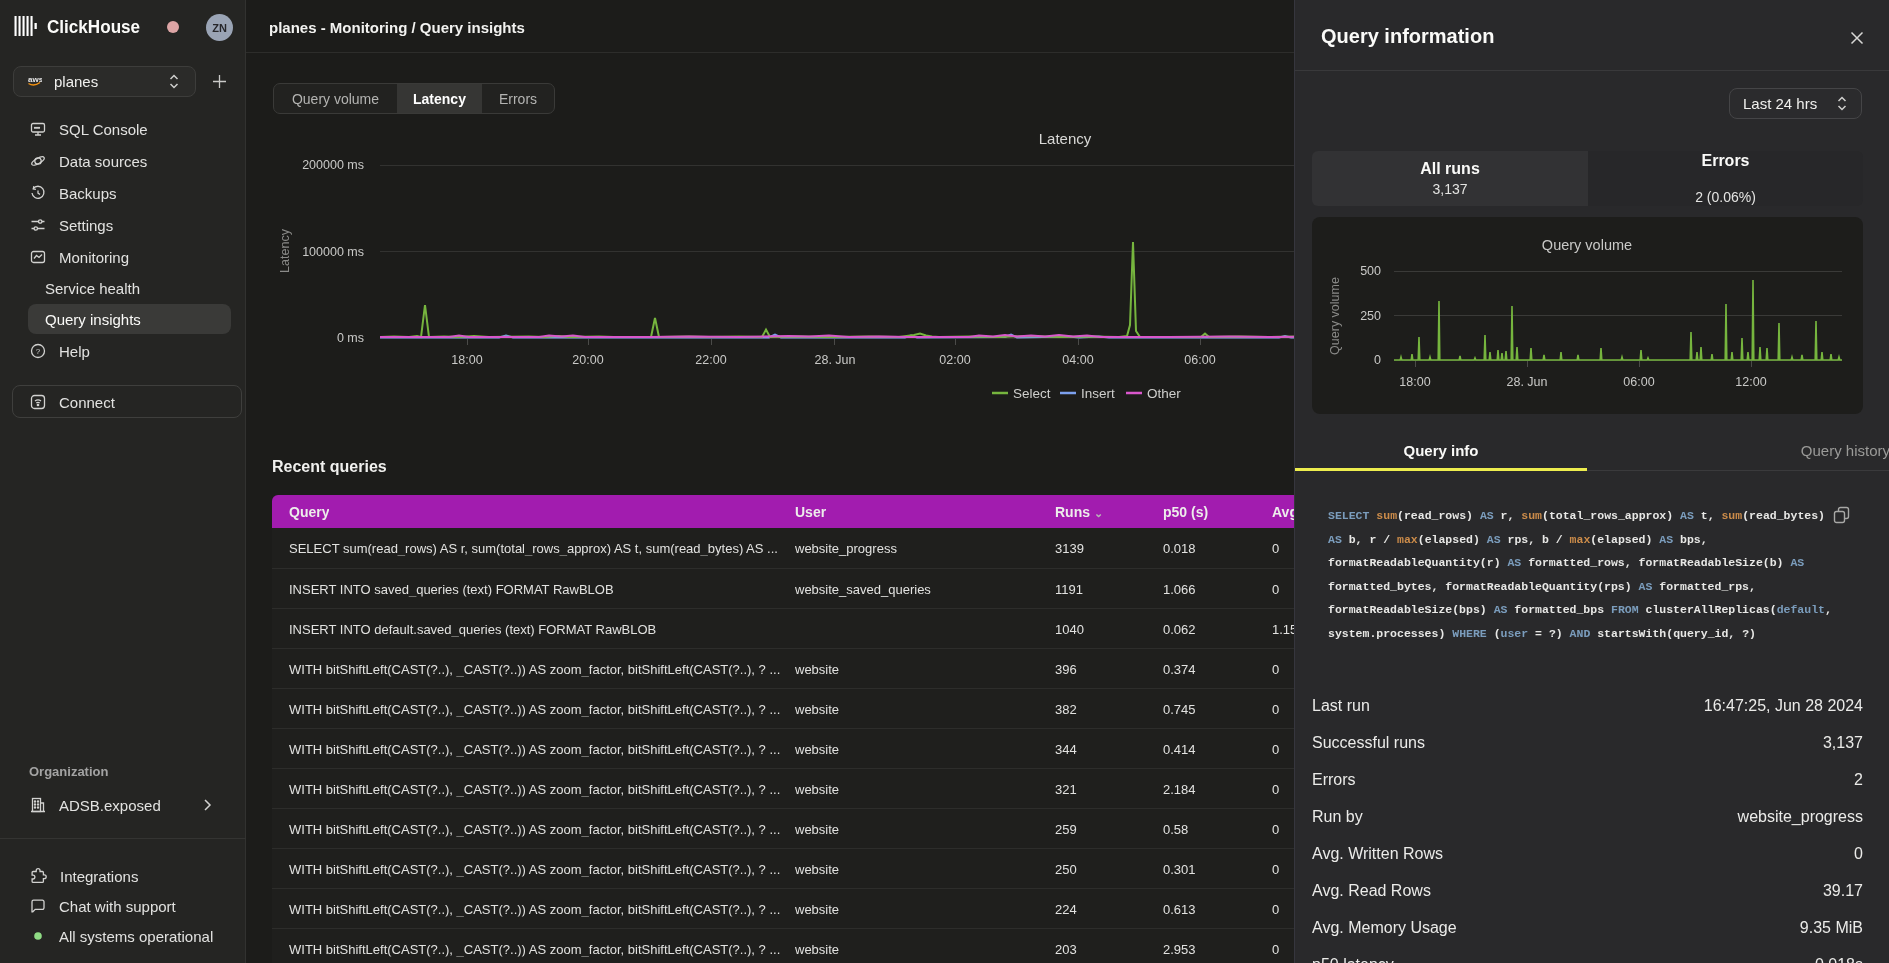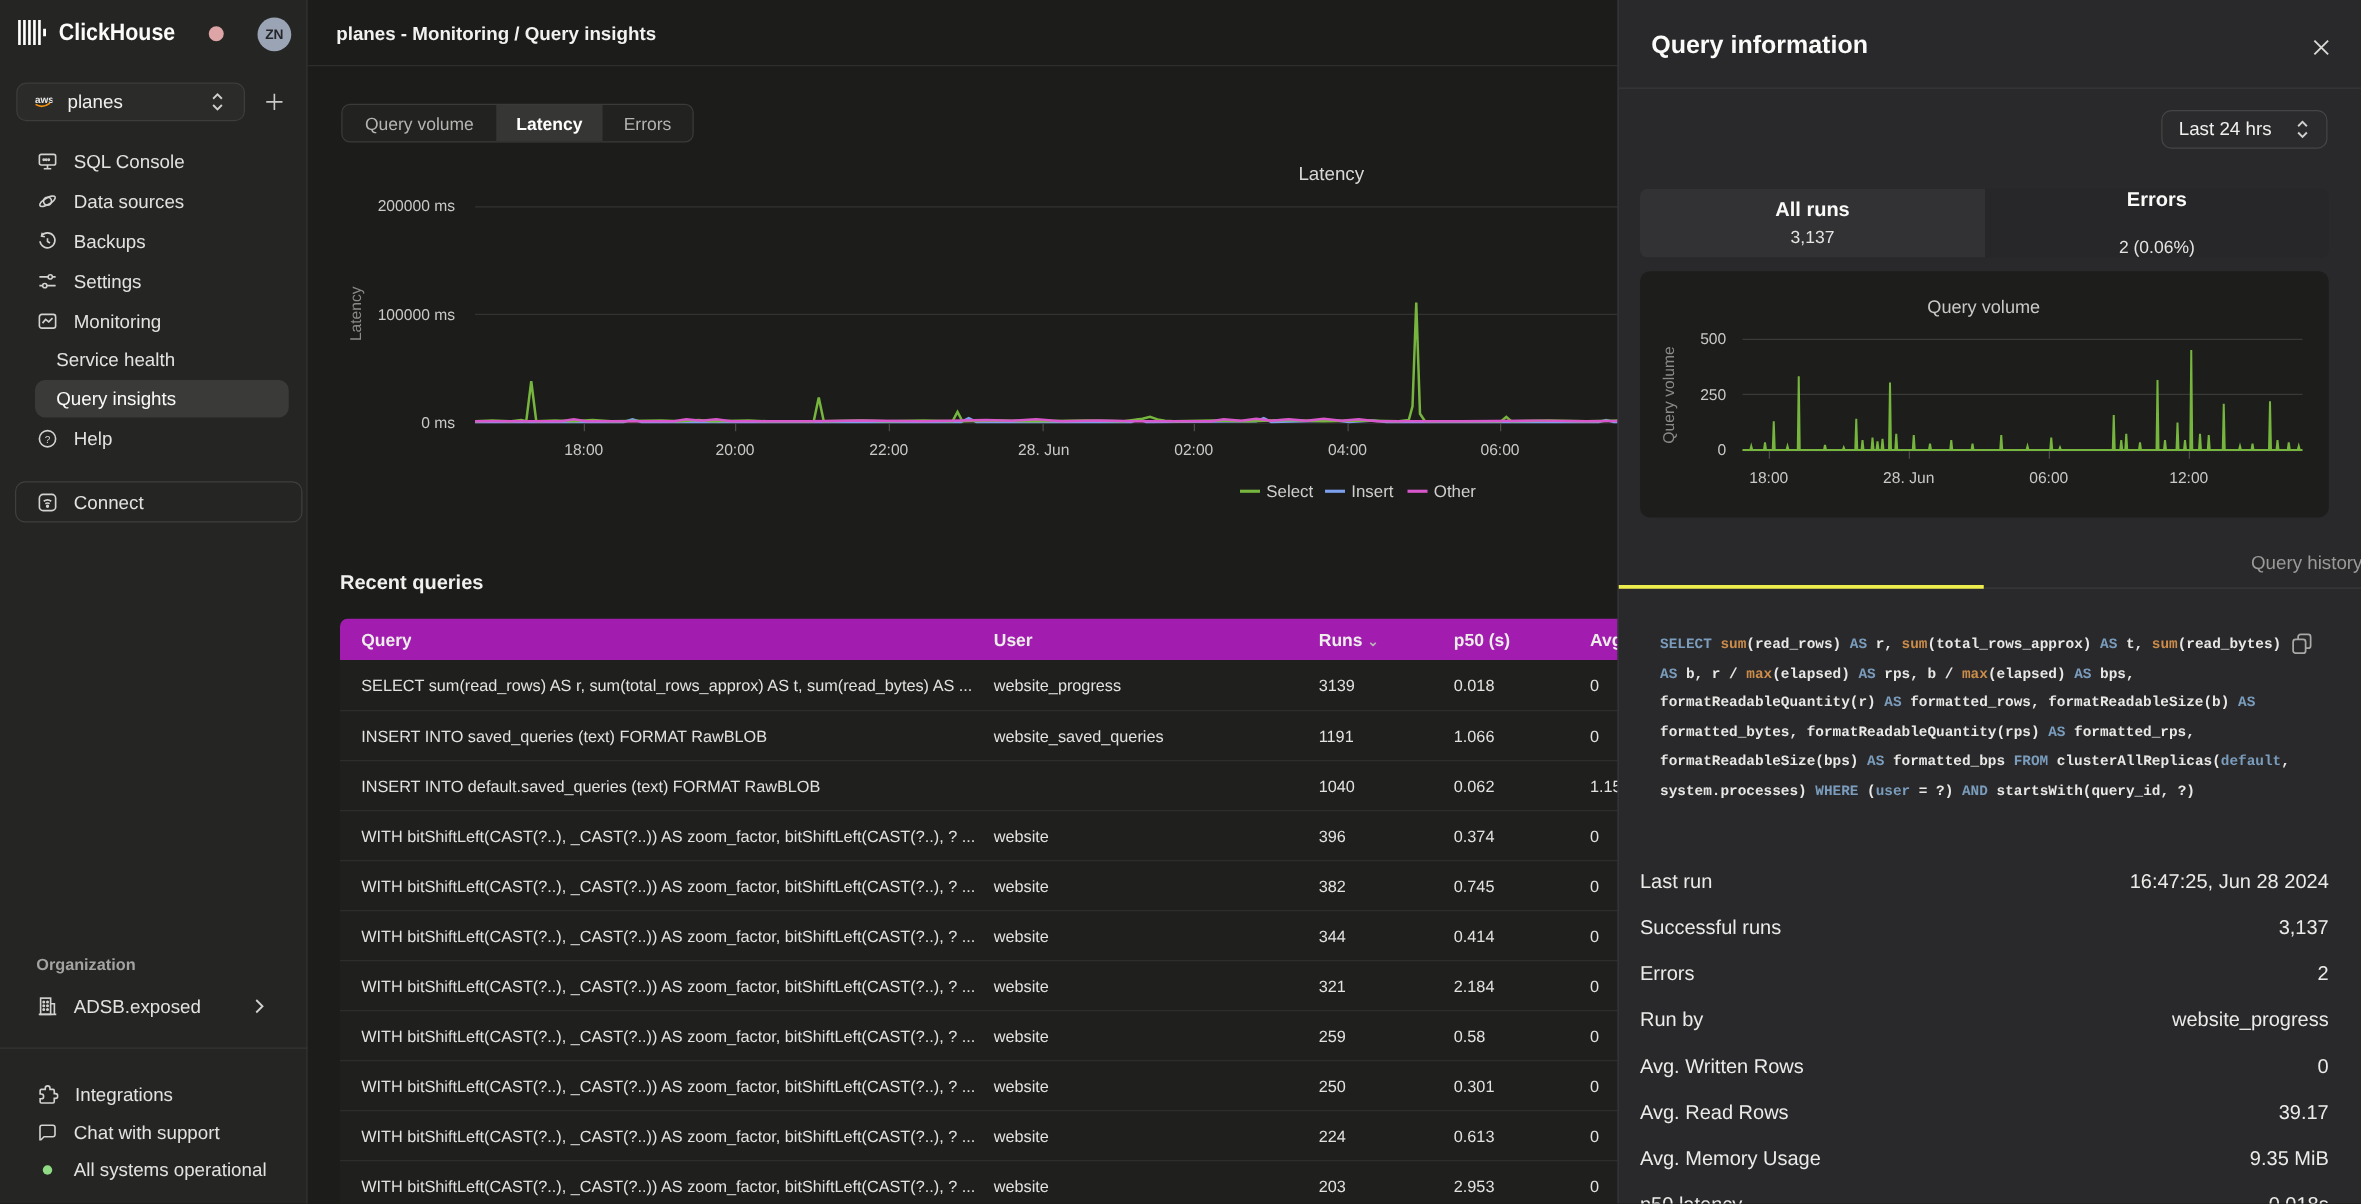--- a/index.html
+++ b/index.html
@@ -342,20 +342,21 @@
     <g font-size="12.5" fill="#c9c9c7" text-anchor="middle">
       <text x="103" y="169">18:00</text>
       <text x="215" y="169">28. Jun</text>
       <text x="327" y="169">06:00</text>
       <text x="439" y="169">12:00</text>
     </g>
     <polyline fill="none" stroke="#76b53e" stroke-width="1.6" points="82,143 88.2,143 89,140 89.8,143 99.2,143 100,137 100.8,143 106.2,143 107,120 107.8,143 117.2,143 118,140 118.8,143 126.2,143 127,84 127.8,143 147.2,143 148,139 148.8,143 162.2,143 163,141 163.8,143 172.2,143 173,118 173.8,143 177.2,143 178,135 178.8,143 185.2,143 186,133 186.8,143 189.2,143 190,136 190.8,143 193.2,143 194,134 194.8,143 199.2,143 200,89 200.8,143 204.2,143 205,130 205.8,143 218.2,143 219,131 219.8,143 231.2,143 232,138 232.8,143 248.2,143 249,135 249.8,143 265.2,143 266,138 266.8,143 288.2,143 289,131 289.8,143 309.2,143 310,140 310.8,143 328.2,143 329,133 329.8,143 335.2,143 336,141 336.8,143 378.2,143 379,115 379.8,143 384.2,143 385,135 385.8,143 388.2,143 389,130 389.8,143 399.2,143 400,137 400.8,143 413.2,143 414,87 414.8,143 419.2,143 420,135 420.8,143 429.2,143 430,121 430.8,143 435.2,143 436,135 436.8,143 440.2,143 441,63 441.8,143 447.2,143 448,130 448.8,143 454.2,143 455,131 455.8,143 466.2,143 467,106 467.8,143 479.2,143 480,140 480.8,143 489.2,143 490,138 490.8,143 503.2,143 504,104 504.8,143 509.2,143 510,135 510.8,143 518.2,143 519,137 519.8,143 526.2,143 527,140 527.8,143 530,143"></polyline>
   </svg>
 
   <div class="abs" style="left:0;top:470px;width:595px;border-top:1px solid #3a3a3c"></div>
+  <div class="abs" style="left:0;top:437px;width:292px;text-align:center;font-size:15px;font-weight:700;color:#fafaf8;line-height:28px">Query info</div>
   <div class="abs" style="left:292px;top:437px;width:303px;text-align:right;font-size:15px;color:#9a9a98;line-height:28px">Query history</div>
   <div class="abs" style="left:0;top:468px;width:292px;height:3px;background:#eded4e"></div>
 
   <div class="abs code" style="left:33px;top:504px"><span class="kw">SELECT</span> <span class="fn">sum</span>(read_rows) <span class="kw">AS</span> r, <span class="fn">sum</span>(total_rows_approx) <span class="kw">AS</span> t, <span class="fn">sum</span>(read_bytes)
 <span class="kw">AS</span> b, r / <span class="fn">max</span>(elapsed) <span class="kw">AS</span> rps, b / <span class="fn">max</span>(elapsed) <span class="kw">AS</span> bps,
 formatReadableQuantity(r) <span class="kw">AS</span> formatted_rows, formatReadableSize(b) <span class="kw">AS</span>
 formatted_bytes, formatReadableQuantity(rps) <span class="kw">AS</span> formatted_rps,
 formatReadableSize(bps) <span class="kw">AS</span> formatted_bps <span class="kw">FROM</span> clusterAllReplicas(<span class="kw">default</span>,
 system.processes) <span class="kw">WHERE</span> (<span class="kw">user</span> = ?) <span class="kw">AND</span> startsWith(query_id, ?)</div>
   <svg class="abs" style="left:538px;top:506px" width="17" height="18" viewBox="0 0 17 18" fill="none" stroke="#a8a8a6" stroke-width="1.4">

